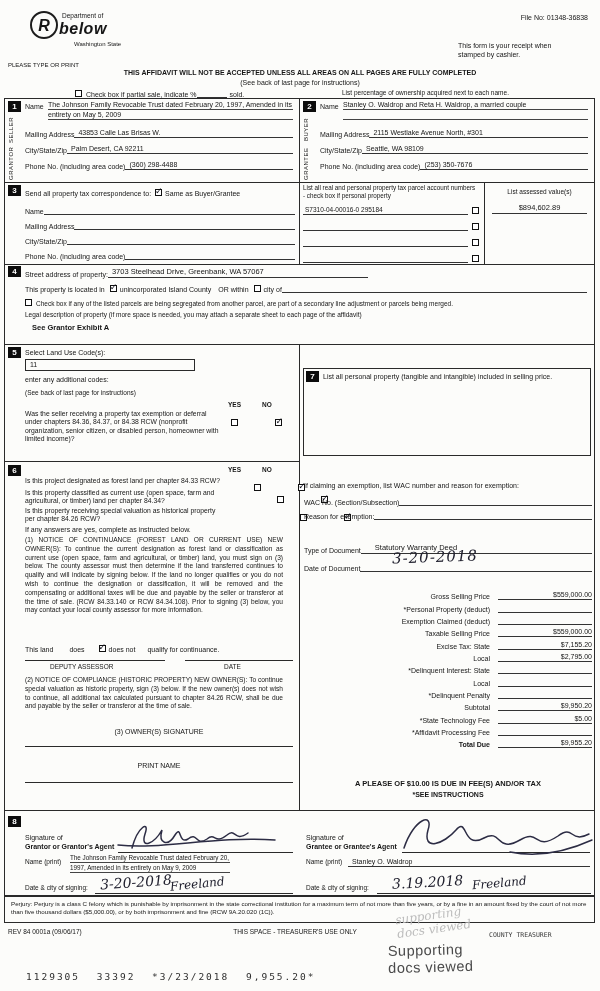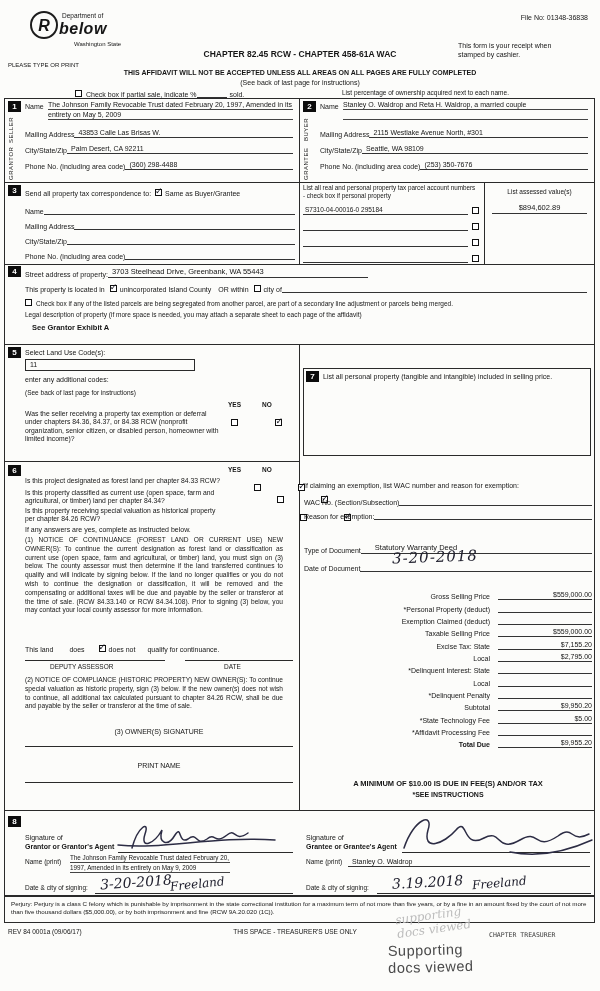--- a/index.html
+++ b/index.html
@@ -31,21 +31,20 @@
 
 <div class="page">
 
   
   <div class="abs t7" style="right:12px;top:14px">File No: 01348-36838</div>
   <div class="abs" style="left:30px;top:11px;width:28px;height:28px;border:2px solid #1d1d1d;border-radius:50%;text-align:center;line-height:25px;font-size:16px;font-weight:700;font-style:italic">R</div>
   <div class="abs t65" style="left:62px;top:12px">Department of</div>
   <div class="abs b" style="left:59px;top:20px;font-size:16px;font-style:italic;letter-spacing:.5px">below</div>
   <div class="abs t6" style="left:74px;top:41px">Washington State</div>
   <div class="abs t6" style="left:8px;top:62px">PLEASE TYPE OR PRINT</div>
-  <div class="abs b c" style="left:130px;top:49px;width:340px;font-size:8.5px">CHAPTER 82.45 RCW - CHAPTER 458-61A WAC</div>
   <div class="abs t7" style="left:458px;top:42px;width:108px;line-height:8.5px">This form is your receipt when stamped by cashier.</div>
   <div class="abs b c t7" style="left:40px;top:69px;width:520px">THIS AFFIDAVIT WILL NOT BE ACCEPTED UNLESS ALL AREAS ON ALL PAGES ARE FULLY COMPLETED</div>
   <div class="abs c t7" style="left:40px;top:79px;width:520px">(See back of last page for instructions)</div>
 
   <div class="row t7" style="left:75px;top:87px;width:262px;height:11px">
     <span class="cb"></span>
     <span class="nw" style="margin-left:4px">Check box if partial sale, indicate %</span>
     <span style="width:30px;border-bottom:1px solid #333"></span>
     <span class="nw" style="margin-left:3px">sold.</span>
   </div>
@@ -142,21 +141,21 @@
     <span class="cb" style="margin-left:4px"></span>
   </div>
 
   <div class="abs c t65" style="left:487px;top:188px;width:105px">List assessed value(s)</div>
   <div class="abs c t75" style="left:492px;top:203px;width:95px;border-bottom:1px solid #333;padding-bottom:1px">$894,602.89</div>
 
   
   <div class="numbox" style="left:8px;top:266px">4</div>
   <div class="row" style="left:25px;top:266px;width:562px;height:12px">
     <span class="t7 nw">Street address of property:</span>
-    <span class="fill t75" style="flex:none;width:260px">3703 Steelhead Drive, Greenbank, WA 55443</span>
+    <span class="fill t75" style="flex:none;width:260px">3703 Steelhead Drive, Greenbank, WA 57067</span>
   </div>
   <div class="row" style="left:25px;top:281px;width:562px;height:12px">
     <span class="t7 nw">This property is located in</span>
     <span class="cb ck" style="margin:0 3px 1px 5px"></span>
     <span class="t7 nw">unincorporated Island County</span>
     <span class="t7 nw" style="margin-left:7px">OR within</span>
     <span class="cb" style="margin:0 3px 1px 5px"></span>
     <span class="t7 nw">city of</span>
     <span class="fill"></span>
   </div>
@@ -284,21 +283,21 @@
       </div>
     <div class="fr">
         <span class="fl">*Affidavit Processing Fee</span>
         <span class="fv"></span>
       </div>
     <div class="fr">
         <span class="fl b">Total Due</span>
         <span class="fv">$9,955.20</span>
       </div>
   </div>
-  <div class="abs c b t75" style="left:304px;top:779px;width:288px">A MINIMUM OF $10.00 IS DUE IN FEE(S) AND/OR TAX</div>
+  <div class="abs c b t75" style="left:304px;top:779px;width:288px">A PLEASE OF $10.00 IS DUE IN FEE(S) AND/OR TAX</div>
   <div class="abs c b t7" style="left:304px;top:791px;width:288px">*SEE INSTRUCTIONS</div>
 
   
   <div class="numbox" style="left:8px;top:816px">8</div>
 
   <div class="abs t7" style="left:25px;top:834px">Signature of</div>
   <div class="abs t7 b" style="left:25px;top:843px">Grantor or Grantor's Agent</div>
   <div class="line" style="left:118px;top:852px;width:175px;height:1px"></div>
   <svg class="sig" style="left:112px;top:814px" width="170" height="40" viewBox="0 0 170 40">
     <path d="M20 34 C26 12 38 6 33 20 C28 36 42 30 50 16 C46 30 56 33 63 21 C70 10 66 31 76 25 C86 17 83 33 95 25 C104 18 102 31 115 21 C124 13 122 29 136 19"></path>
@@ -324,24 +323,25 @@
   </div>
   <div class="abs t65" style="left:306px;top:884px">Date &amp; city of signing:</div>
   <div class="line" style="left:377px;top:893px;width:214px;height:1px"></div>
   <div class="hw" style="left:392px;top:874px;font-size:14px;transform:rotate(-3deg)">3.19.2018</div>
   <div class="hw" style="left:472px;top:876px;font-size:12px;transform:rotate(-5deg)">Freeland</div>
 
   
   <div class="box" style="left:4px;top:896px;width:591px;height:27px;padding:3px 6px;font-size:6.2px;line-height:8px">Perjury: Perjury is a class C felony which is punishable by imprisonment in the state correctional institution for a maximum term of not more than five years, or by a fine in an amount fixed by the court of not more than five thousand dollars ($5,000.00), or by both imprisonment and fine (RCW 9A.20.020 (1C)).</div>
   <div class="abs t65" style="left:8px;top:928px">REV 84 0001a (09/06/17)</div>
   <div class="abs c t65" style="left:180px;top:928px;width:230px">THIS SPACE - TREASURER'S USE ONLY</div>
-  <div class="abs t65 mono" style="left:489px;top:931px;color:#3a3a3a">CHAPTER TREASURER</div>
+  <div class="abs t65 mono" style="left:489px;top:931px;color:#3a3a3a">COUNTY TREASURER</div>
 
   <div class="stamp" style="left:396px;top:908px;transform:rotate(-8deg);color:#bdbdbd;font-size:12px;font-family:'DejaVu Serif',serif;font-style:italic">
     <div>supporting</div>
     <div>docs viewed</div>
   </div>
   <div class="stamp" style="left:388px;top:942px;transform:rotate(-1.5deg);color:#4a4a4a;font-size:14.5px;letter-spacing:.5px">
     <div>Supporting</div>
     <div>docs viewed</div>
   </div>
+  <div class="abs mono" style="left:26px;top:971px;font-size:9.5px;letter-spacing:2px;word-spacing:9px;color:#2e2e2e">1129305 33392 *3/23/2018 9,955.20*</div>
 
 </div>
 
 </body></html>

